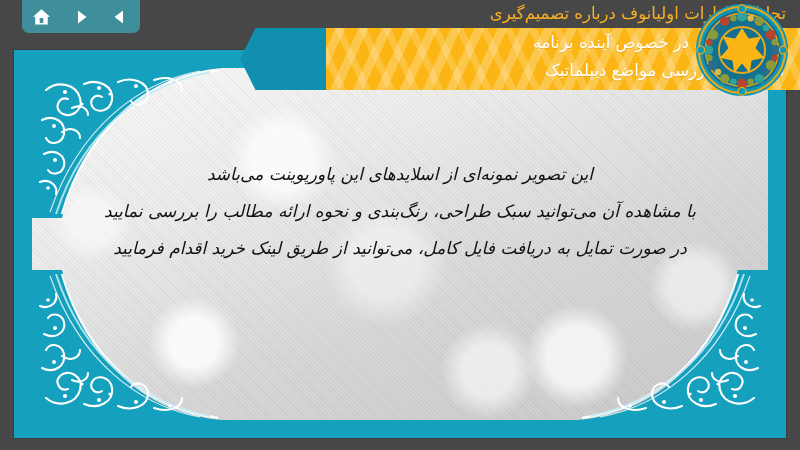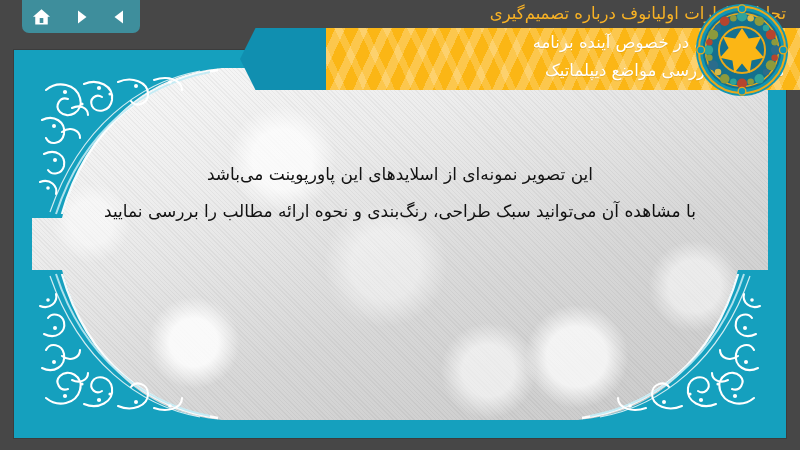--- a/index.html
+++ b/index.html
@@ -191,20 +191,21 @@
 
   
   #body-text {
     position: absolute;
     top: 88px;
     right: 26px;
     left: 26px;
     direction: rtl;
     text-align: center;
     z-index: 5;
+    font-style: italic;
   }
   #body-text .body-line {
     color: #111111;
     font-size: 17px;
     line-height: 37px;
     white-space: nowrap;
   }
   #body-text .body-line.l1 { text-align: center; }
   #body-text .body-line.l2 { }
   #body-text .body-line.l3 { text-align: center; }
@@ -385,18 +386,19 @@
             <circle cx="16" cy="120" r="1.8"></circle>
             <circle cx="50" cy="36" r="1.6"></circle>
             <circle cx="78" cy="26" r="1.6"></circle>
           </g>
         </svg>
       </div>
 
       <div id="body-text">
         <div class="body-line l1">این تصویر نمونه‌ای از اسلایدهای این پاورپوینت می‌باشد</div>
         <div class="body-line l2">با مشاهده آن می‌توانید سبک طراحی، رنگ‌بندی و نحوه ارائه مطالب را بررسی نمایید</div>
+        <div class="body-line l3">در صورت تمایل به دریافت فایل کامل، می‌توانید از طریق لینک خرید اقدام فرمایید</div>
       </div>
 
     </div>
   </div>
 
 </div>
 
 </body></html>

